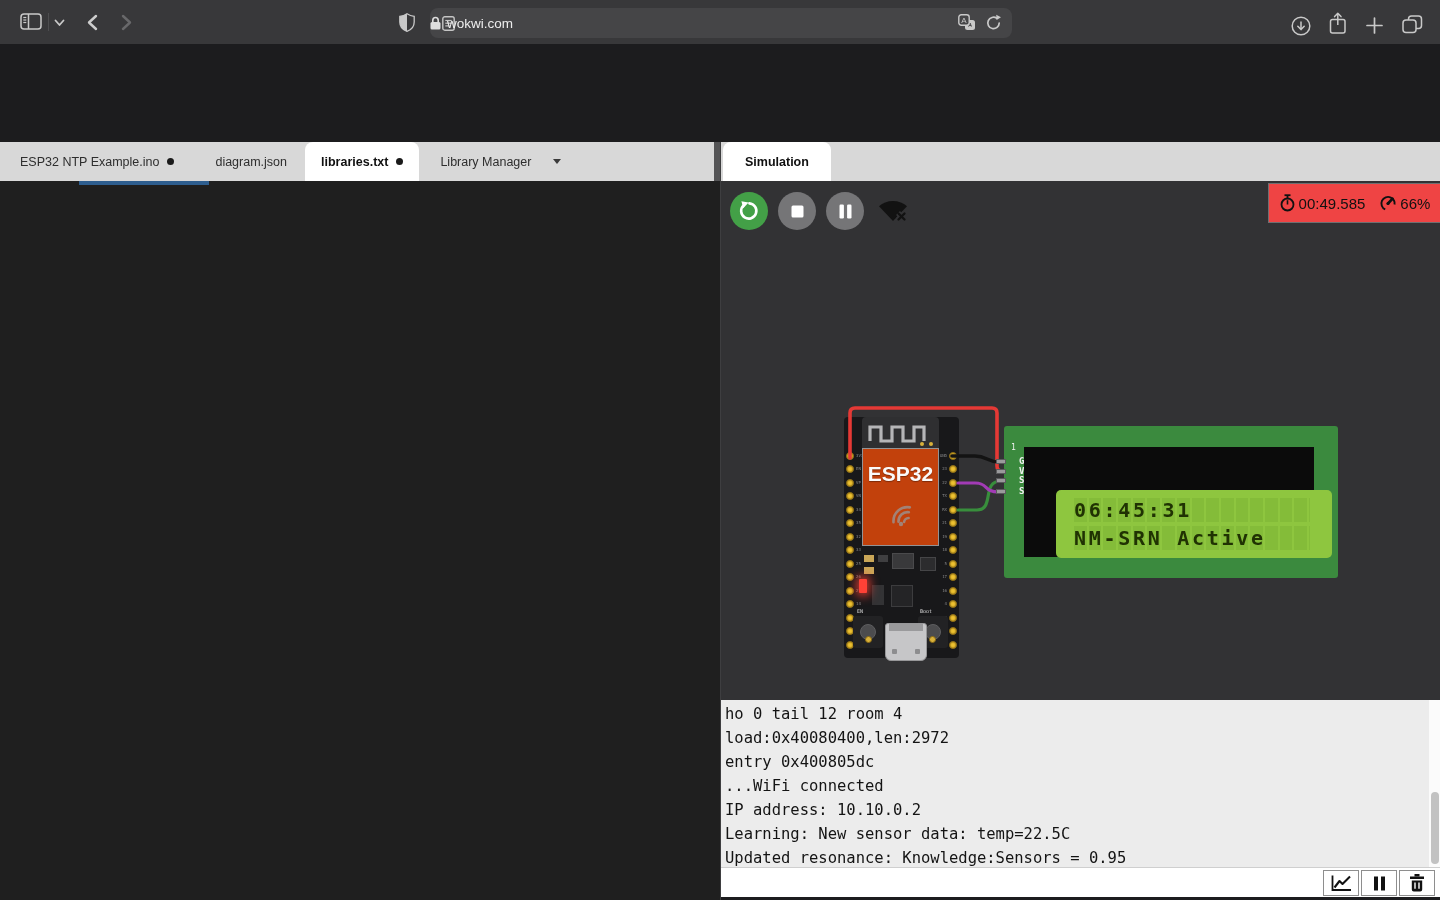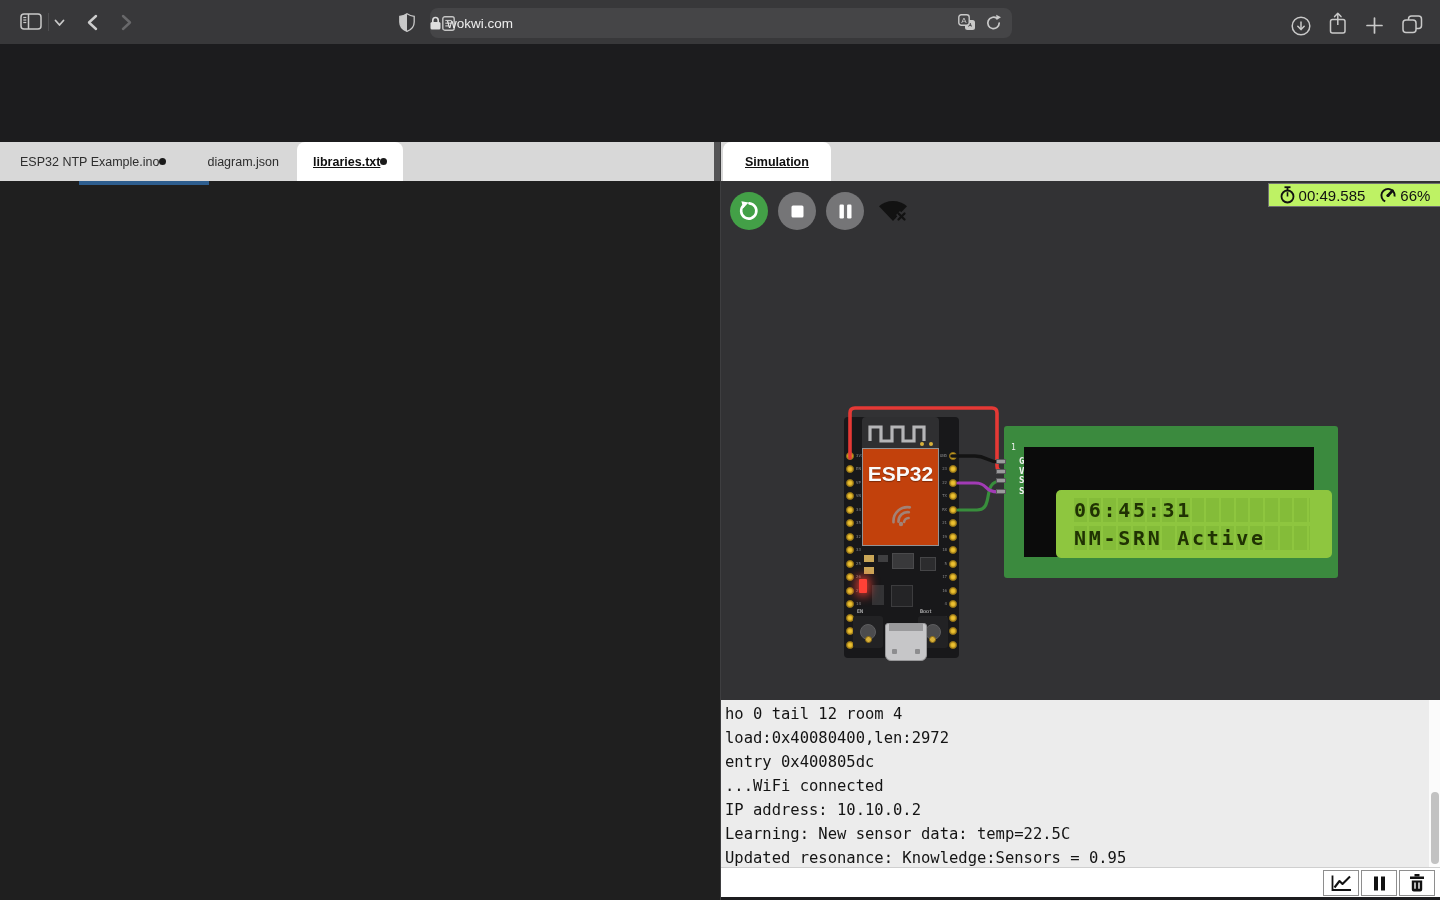--- a/index.html
+++ b/index.html
@@ -15,30 +15,30 @@
   .pill{position:absolute;left:430px;top:8px;width:582px;height:30px;border-radius:8px;background:#454547;}
   .pill-center{position:absolute;left:0;right:0;top:0;height:30px;display:flex;align-items:center;gap:6px;}
   .url-text{font-size:13.5px;color:#ededed;}
 
   
   .page-top{position:absolute;left:0;top:44px;width:1440px;height:98px;background:#1c1c1e;}
   .left-panel{position:absolute;left:0;top:142px;width:720px;height:758px;background:#1f1f1f;}
   .right-panel{position:absolute;left:720px;top:142px;width:720px;height:758px;background:#323234;border-left:1px solid #3e3e40;}
 
   .tabbar{position:absolute;left:0;top:0;right:0;height:39px;background:#d8d8d8;display:flex;align-items:stretch;}
-  .tab{display:flex;align-items:center;padding:0 20px;font-size:12.5px;color:#2e2e2e;white-space:nowrap;}
-  .tab.active{background:#fff;border-radius:8px 8px 0 0;font-weight:bold;color:#101010;text-decoration:underline;}
+  .tab{display:flex;align-items:center;gap:8px;padding:0 20px;font-size:12.5px;color:#2e2e2e;white-space:nowrap;}
+  .tab.active{background:#fff;border-radius:8px 8px 0 0;font-weight:bold;color:#101010;}
   .mod-dot{width:7px;height:7px;border-radius:50%;background:#1a1a1a;}
   .caret-down{width:0;height:0;border-left:4.5px solid transparent;border-right:4.5px solid transparent;border-top:5.5px solid #3a3a3a;margin-left:14px;}
   .tab-sliver{position:absolute;right:0;top:0;width:6px;height:39px;background:#545456;}
   .blue-bar{position:absolute;left:79px;top:39px;width:130px;height:4px;background:#2e5e8f;}
 
   
   .cbtn{position:absolute;width:38px;height:38px;border-radius:50%;display:flex;align-items:center;justify-content:center;}
-  .perf{position:absolute;left:547px;top:41px;width:173px;height:24px;background:#bef264;border:1px solid #6f6f71;
+  .perf{position:absolute;left:547px;top:41px;width:173px;height:40px;background:#ef4444;border:1px solid #6f6f71;
         display:flex;align-items:center;justify-content:center;gap:3px;font-size:15px;color:#111;}
 
   
   .board{position:absolute;left:123px;top:275px;width:115px;height:241px;background:#18181a;border-radius:4px;}
   .ant{position:absolute;left:18px;top:0;width:77px;height:31px;background:#2f2f31;border-radius:4px 4px 0 0;}
   .shield{position:absolute;left:18px;top:31px;width:77px;height:98px;background:#c2410c;border:1px solid #939395;}
   .chip-label{position:absolute;left:0;top:13px;width:100%;text-align:center;font-weight:bold;font-size:21px;color:#fafafa;text-shadow:0 1px 1px rgba(0,0,0,.35);}
   .pin-col{position:absolute;top:32px;}
   .pin-col.left{left:2px;}
   .pin-col.right{right:2px;}
@@ -186,20 +186,24 @@
         <span>ESP32 NTP Example.ino</span>
         <span class="mod-dot"></span>
       </div>
       <div class="tab" style="padding:0 18px;">
         <span>diagram.json</span>
       </div>
       <div class="tab active" style="padding:0 16px;">
         <span>libraries.txt</span>
         <span class="mod-dot"></span>
       </div>
+      <div class="tab" style="padding:0 21px;">
+        <span>Library Manager</span>
+        <span class="caret-down"></span>
+      </div>
       <div class="tab-sliver"></div>
     </div>
     <div class="blue-bar"></div>
   </div>
 
   <div class="right-panel">
     <div class="tabbar">
       <div class="tab active" style="padding:0 22px;margin-left:2px;justify-content:flex-end;">
         <span>Simulation</span>
       </div>

